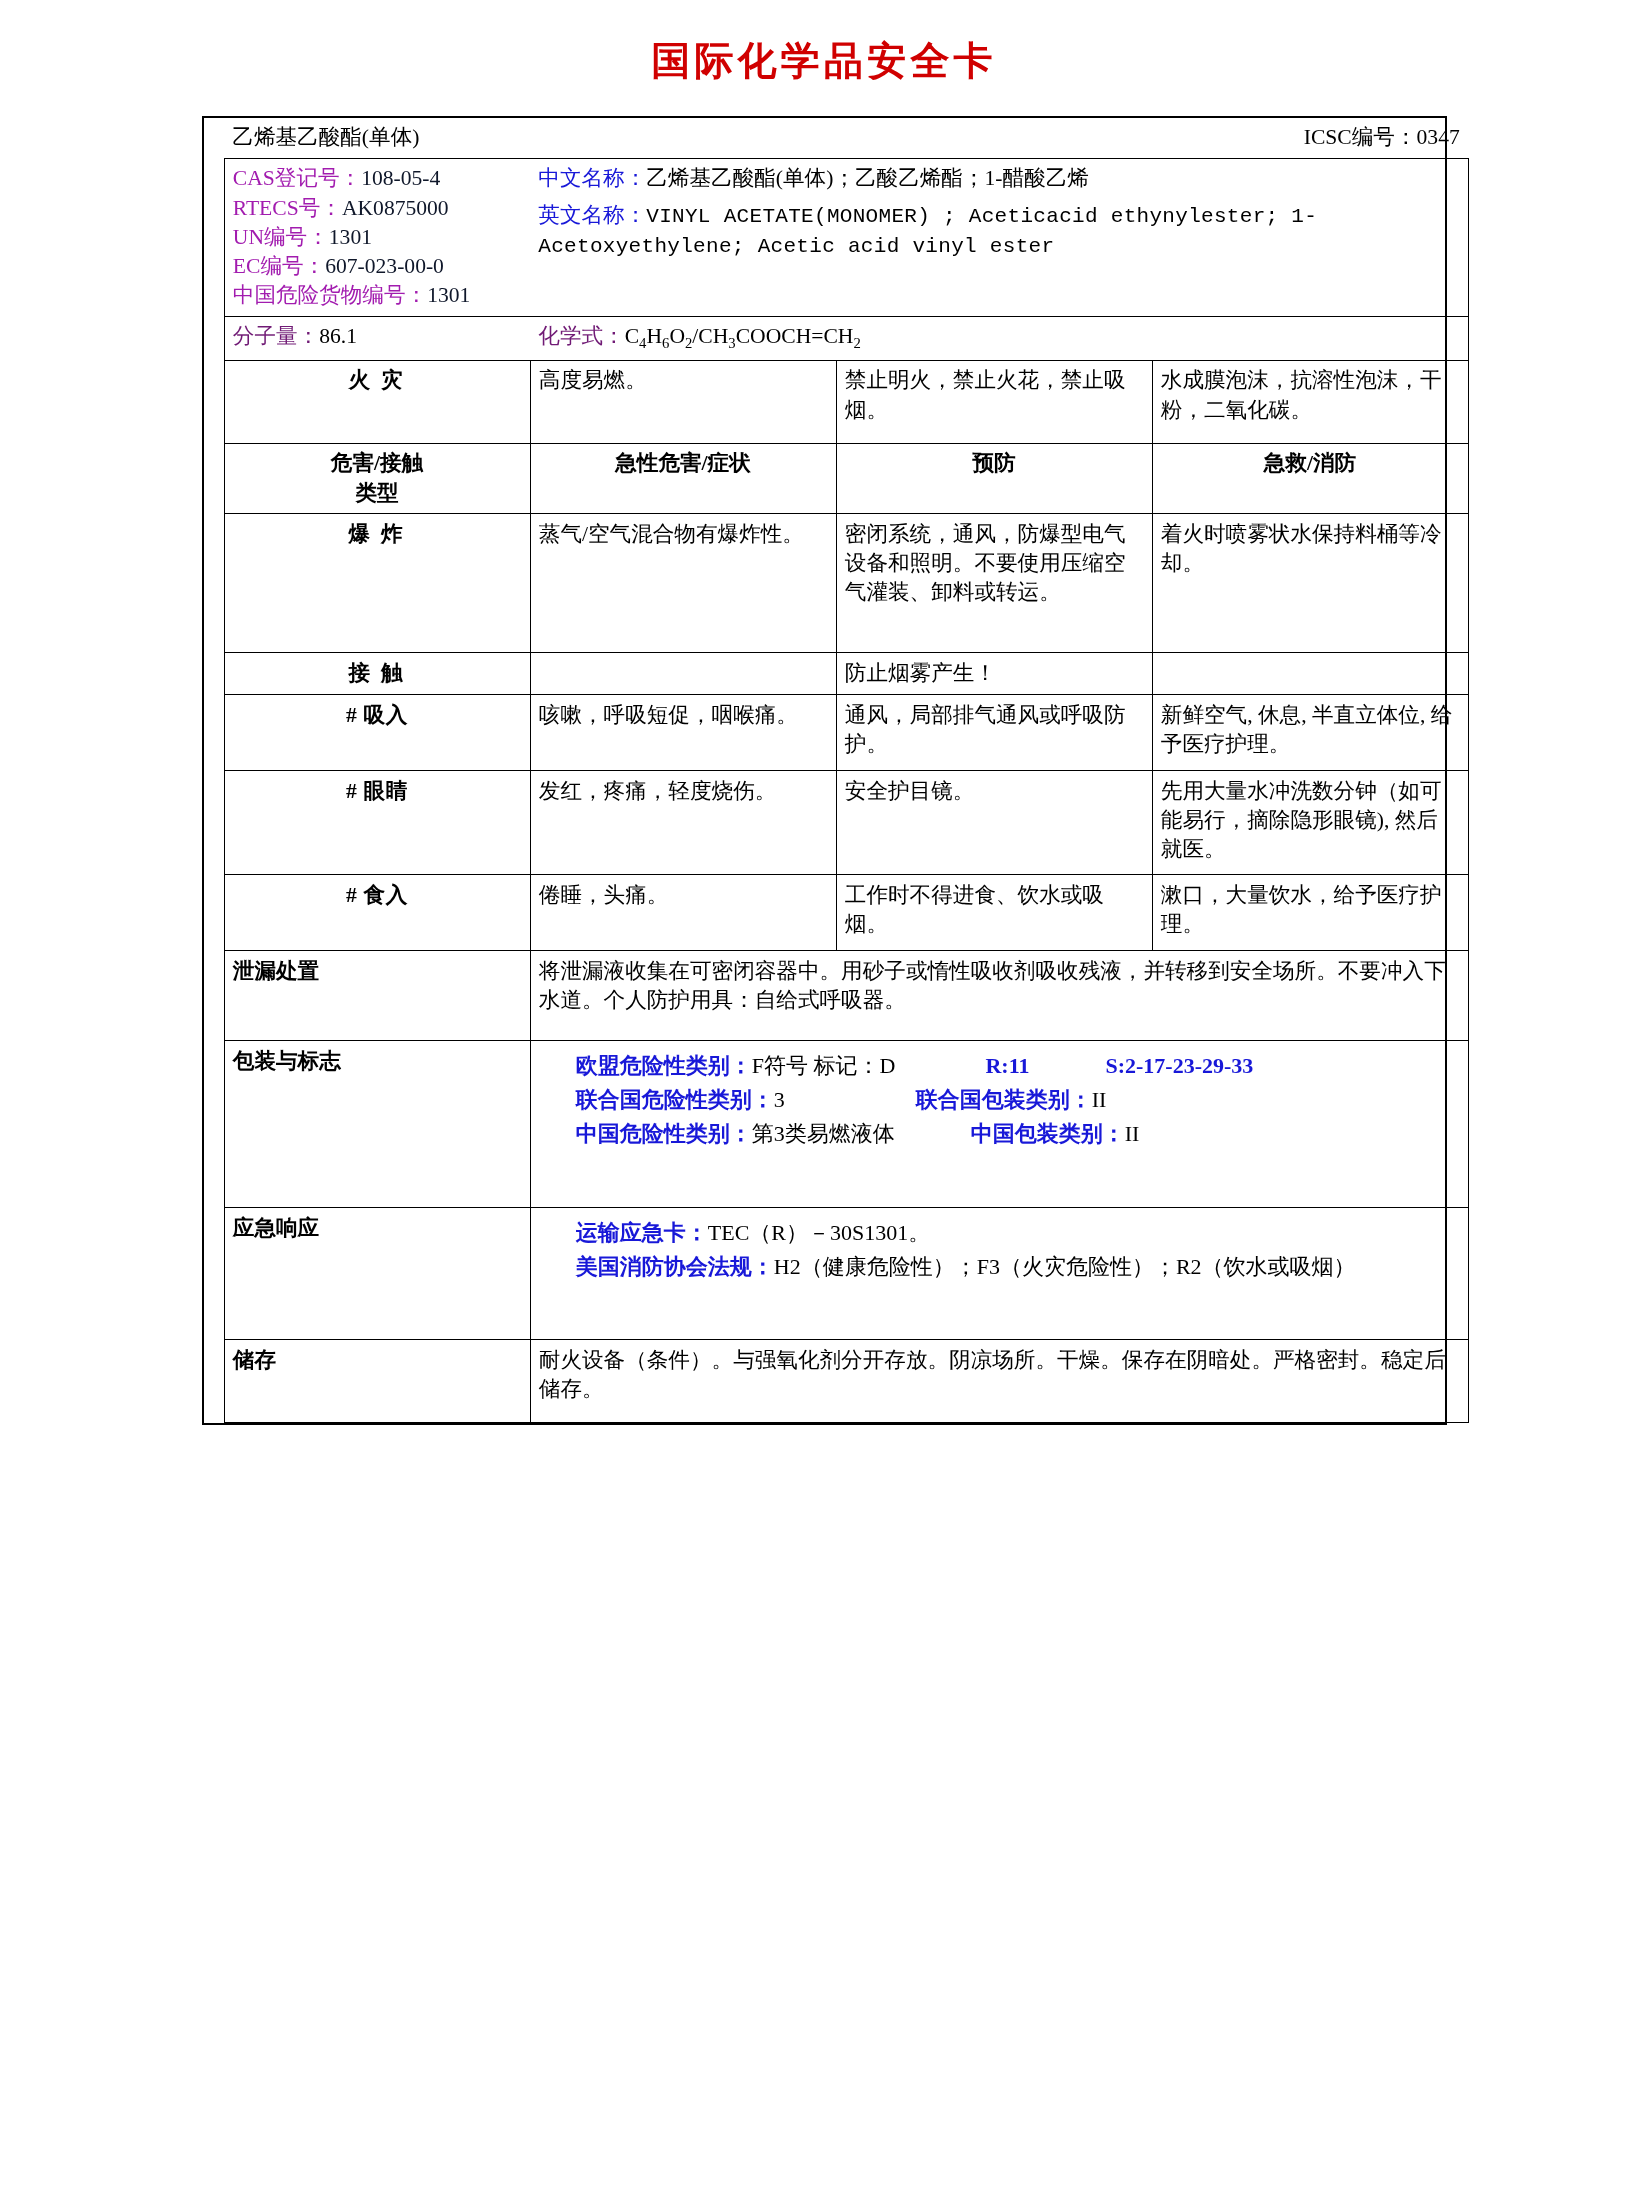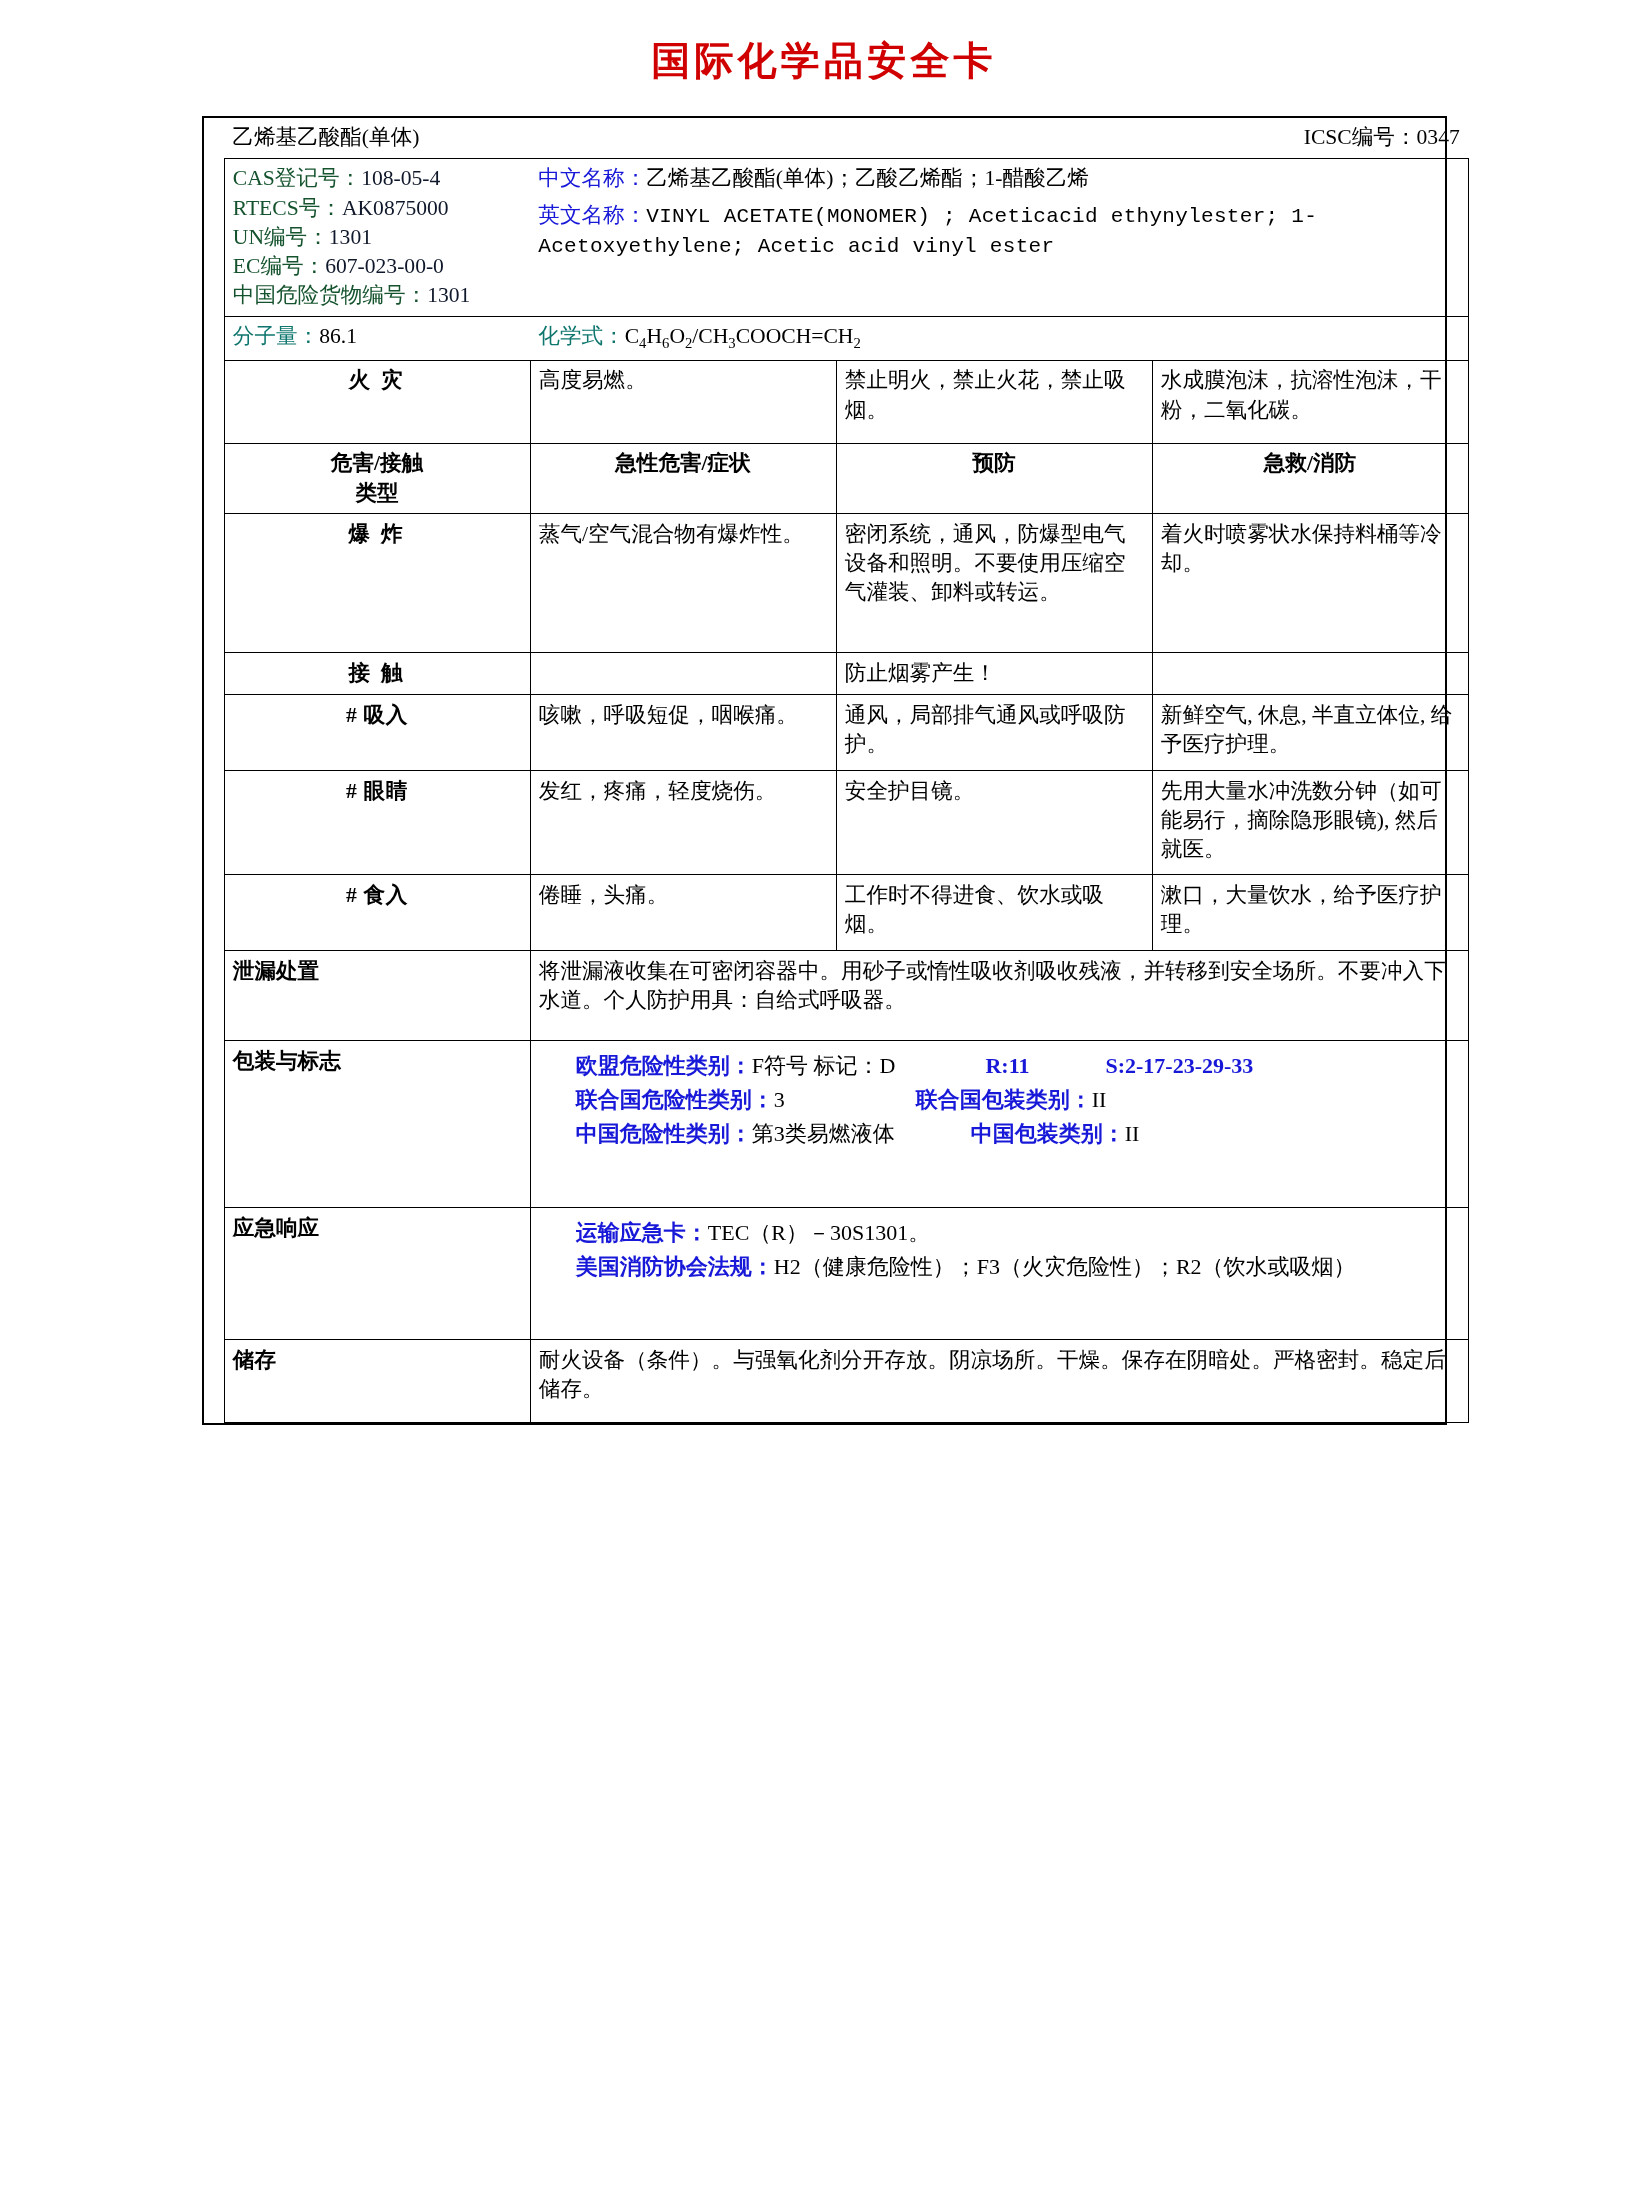--- a/index.html
+++ b/index.html
@@ -39,42 +39,42 @@
   }
   table.main td {
     border: 1.4px solid #000;
     vertical-align: top;
     padding: 5.6px 8.3px;
     font-size: 21.6px;
     line-height: 1.35;
     color: #000;
   }
   .noborder-top { border-top: none !important; }
-  .blue { color: #0f766e; }
+  .blue { color: #701a75; }
   .bluebold { color: #1818d8; font-weight: bold; margin-left: 37px; }
   .hdr-row td {
     border: none !important;
     border-bottom: 1.4px solid #000 !important;
   }
   .name-cell {
     font-size: 23px;
     padding: 9.7px 12.5px 9.7px 28px;
   }
   .icsc-cell {
     text-align: right;
     font-size: 23px;
     padding: 9.7px 28px 9.7px 12.5px;
     font-family: "Liberation Serif", serif;
   }
   .id-block {
     padding: 8.3px 12.5px 4.2px 28px;
     line-height: 1.55;
     font-size: 23px;
   }
-  .id-block .lbl { color: #14532d; }
+  .id-block .lbl { color: #a21caf; }
   .id-block .val { color: #0f172a; font-family: "Liberation Serif", serif; }
   .names-block {
     padding: 8.3px 21px 4.2px 7px;
     line-height: 1.5;
     font-size: 23px;
   }
   .names-block .lbl { color: #1818d8; }
   .mono { font-family: "Liberation Mono", monospace; font-size: 21px; letter-spacing: 0.3px; }
   .mw-row td { padding-top: 2.8px; padding-bottom: 11px; }
   .mw { padding-left: 28px; font-size: 23px; }

